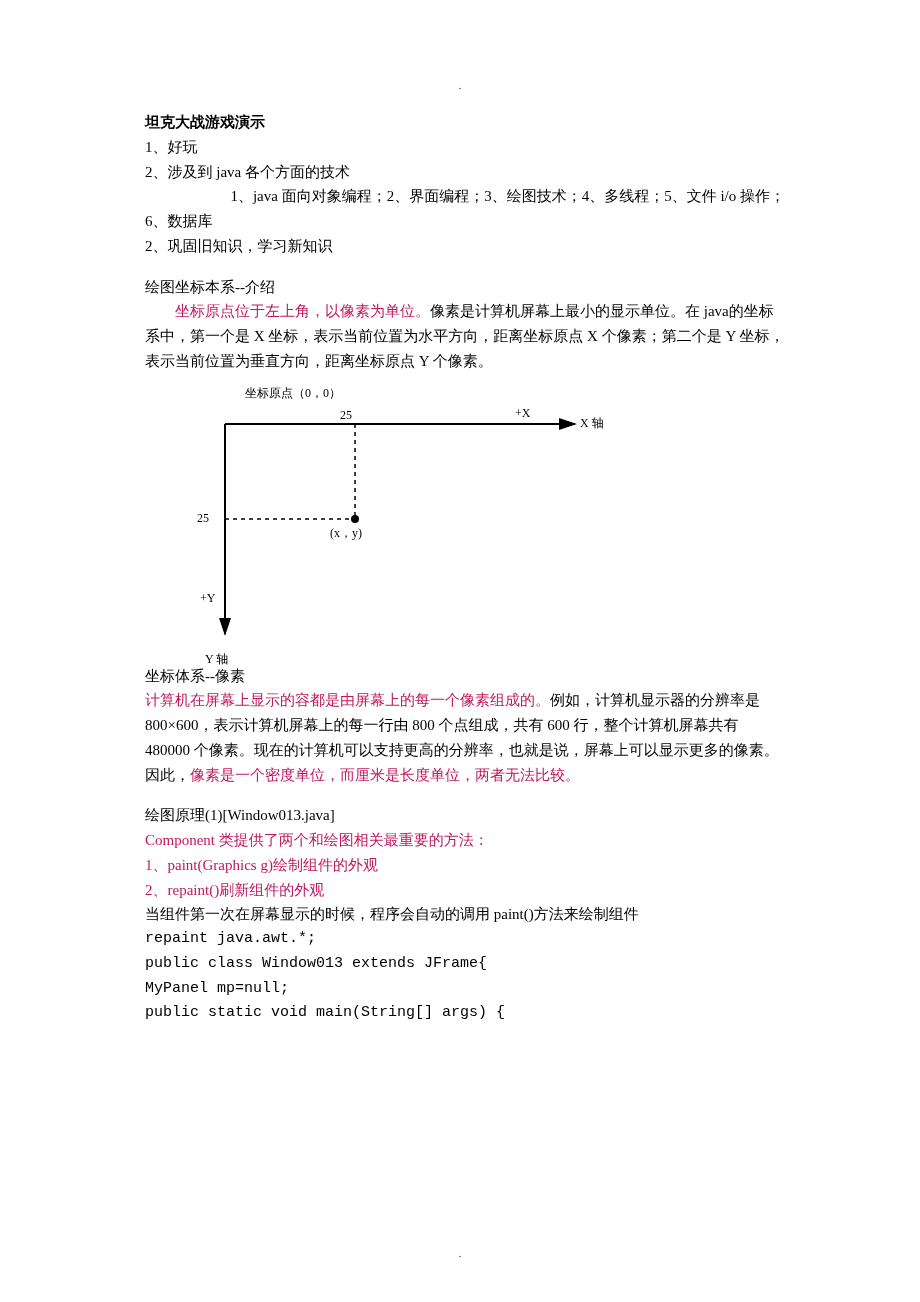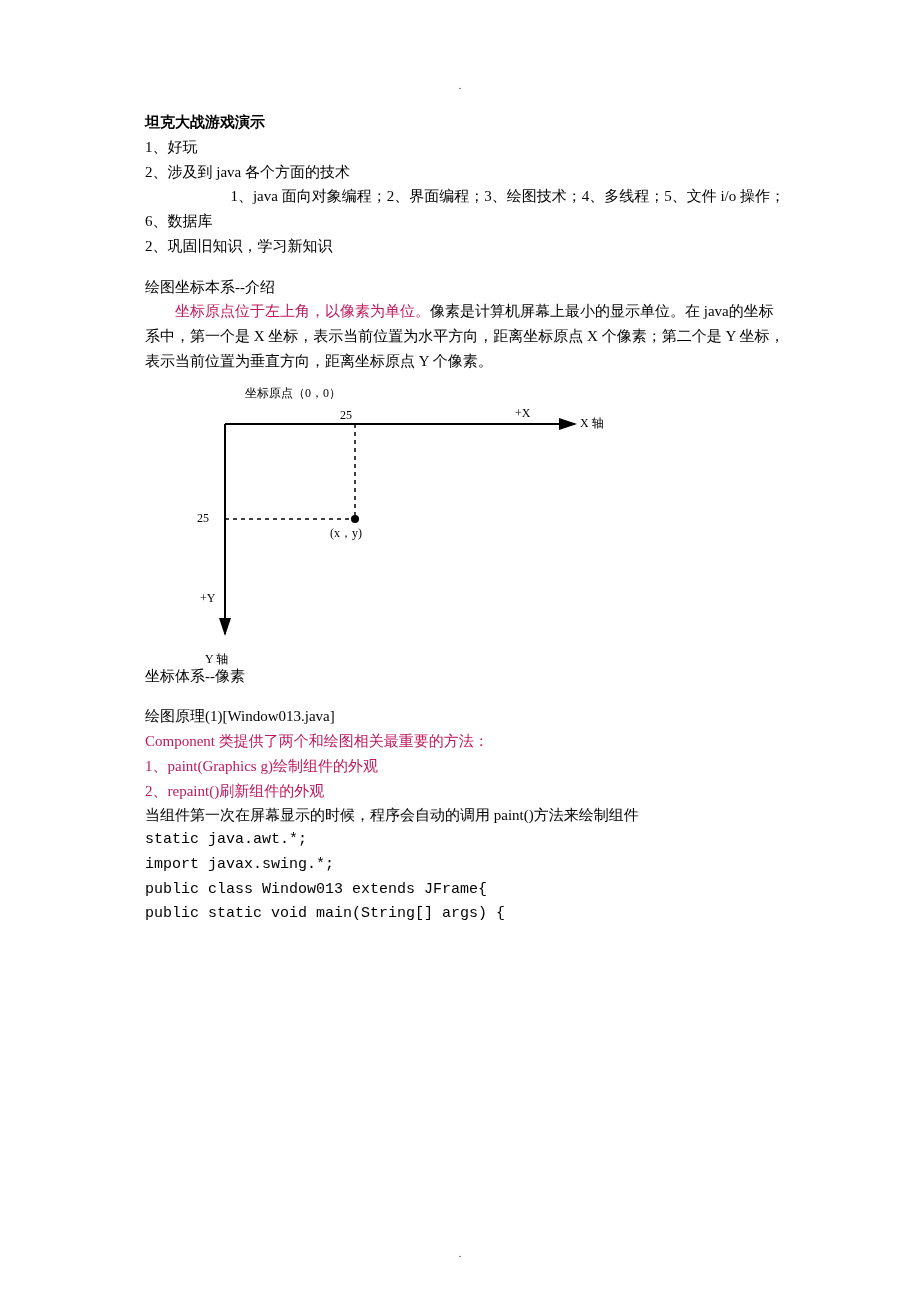--- a/index.html
+++ b/index.html
@@ -99,28 +99,31 @@
     <span class="dlabel" style="left:155px; top:22px;">25</span>
     <span class="dlabel" style="left:330px; top:20px;">+X</span>
     <span class="dlabel" style="left:395px; top:30px;">X 轴</span>
     <span class="dlabel" style="left:12px; top:125px;">25</span>
     <span class="dlabel" style="left:145px; top:140px;">(x，y)</span>
     <span class="dlabel" style="left:15px; top:205px;">+Y</span>
     <span class="dlabel" style="left:20px; top:266px;">Y 轴</span>
   </div>
 
   <p class="block">坐标体系--像素</p>
+  <p class="block">
+    <span class="red">计算机在屏幕上显示的容都是由屏幕上的每一个像素组成的。</span><span>例如，计算机显示器的分辨率是 800×600，表示计算机屏幕上的每一行由 800 个点组成，共有 600 行，整个计算机屏幕共有 480000 个像素。现在的计算机可以支持更高的分辨率，也就是说，屏幕上可以显示更多的像素。因此，</span><span class="red">像素是一个密度单位，而厘米是长度单位，两者无法比较。</span>
+  </p>
 
   <div class="spacer"></div>
 
   <p class="block">绘图原理(1)[Window013.java]</p>
   <p class="block red">Component 类提供了两个和绘图相关最重要的方法：</p>
   <p class="block red">1、paint(Graphics g)绘制组件的外观</p>
   <p class="block red">2、repaint()刷新组件的外观</p>
   <p class="block">当组件第一次在屏幕显示的时候，程序会自动的调用 paint()方法来绘制组件</p>
 
-  <p class="block mono">static java.awt.*;</p>
-  <p class="block mono">import javax.swing.*;</p>
+  <p class="block mono">repaint java.awt.*;</p>
   <p class="block mono">public class Window013 extends JFrame{</p>
+  <p class="block mono">MyPanel mp=null;</p>
   <p class="block mono">public static void main(String[] args) {</p>
 
   <div class="dot-bottom">.</div>
 </div>
 
 </body></html>

